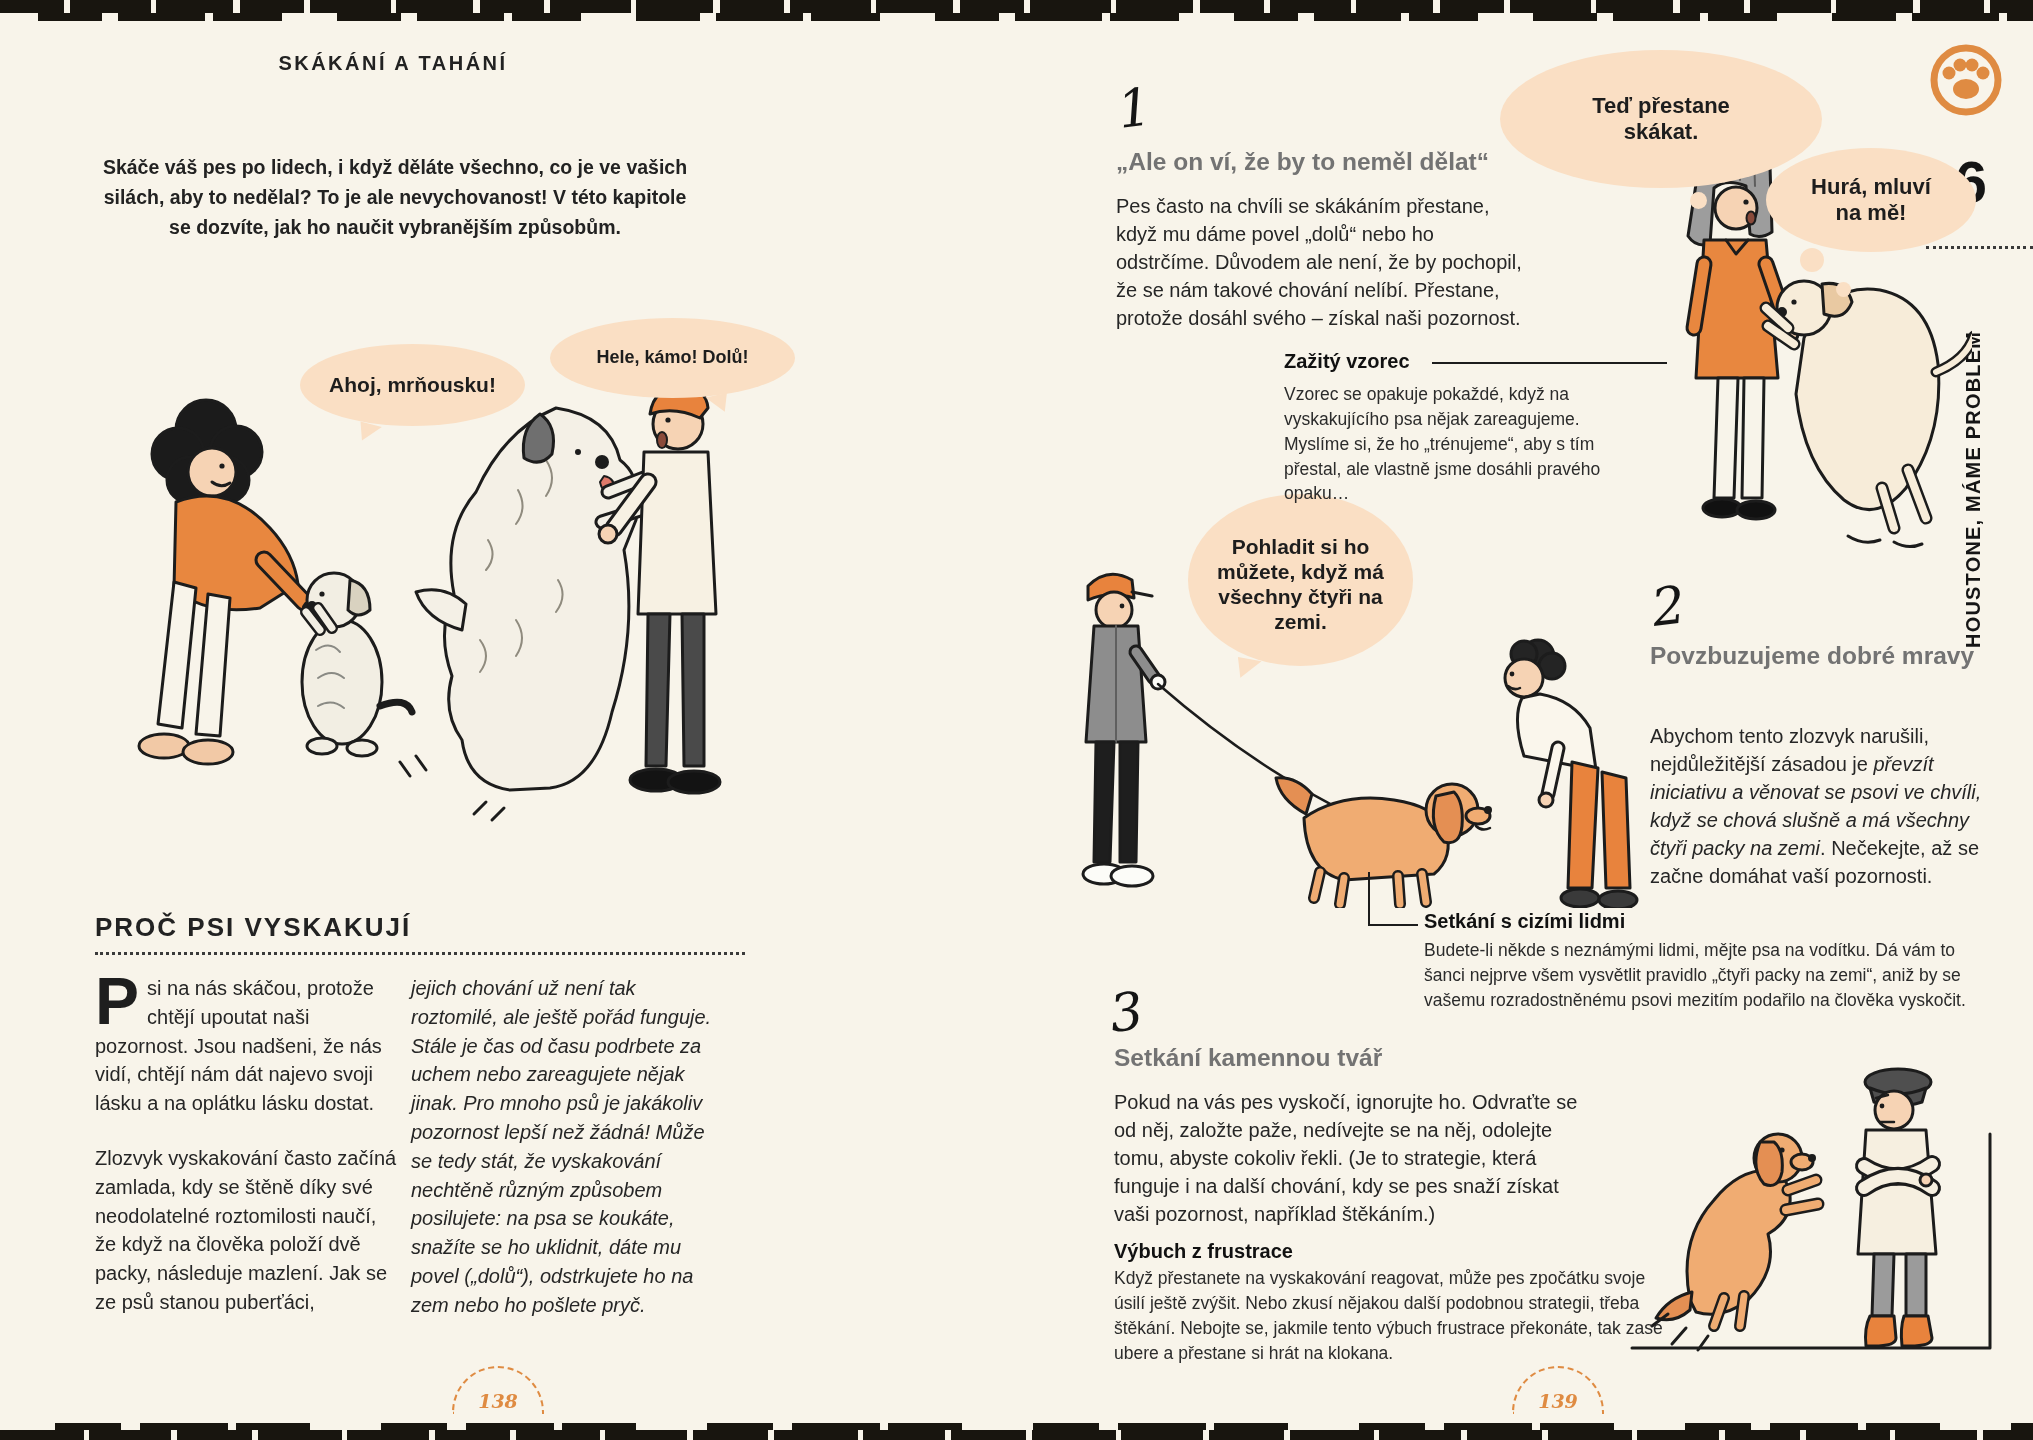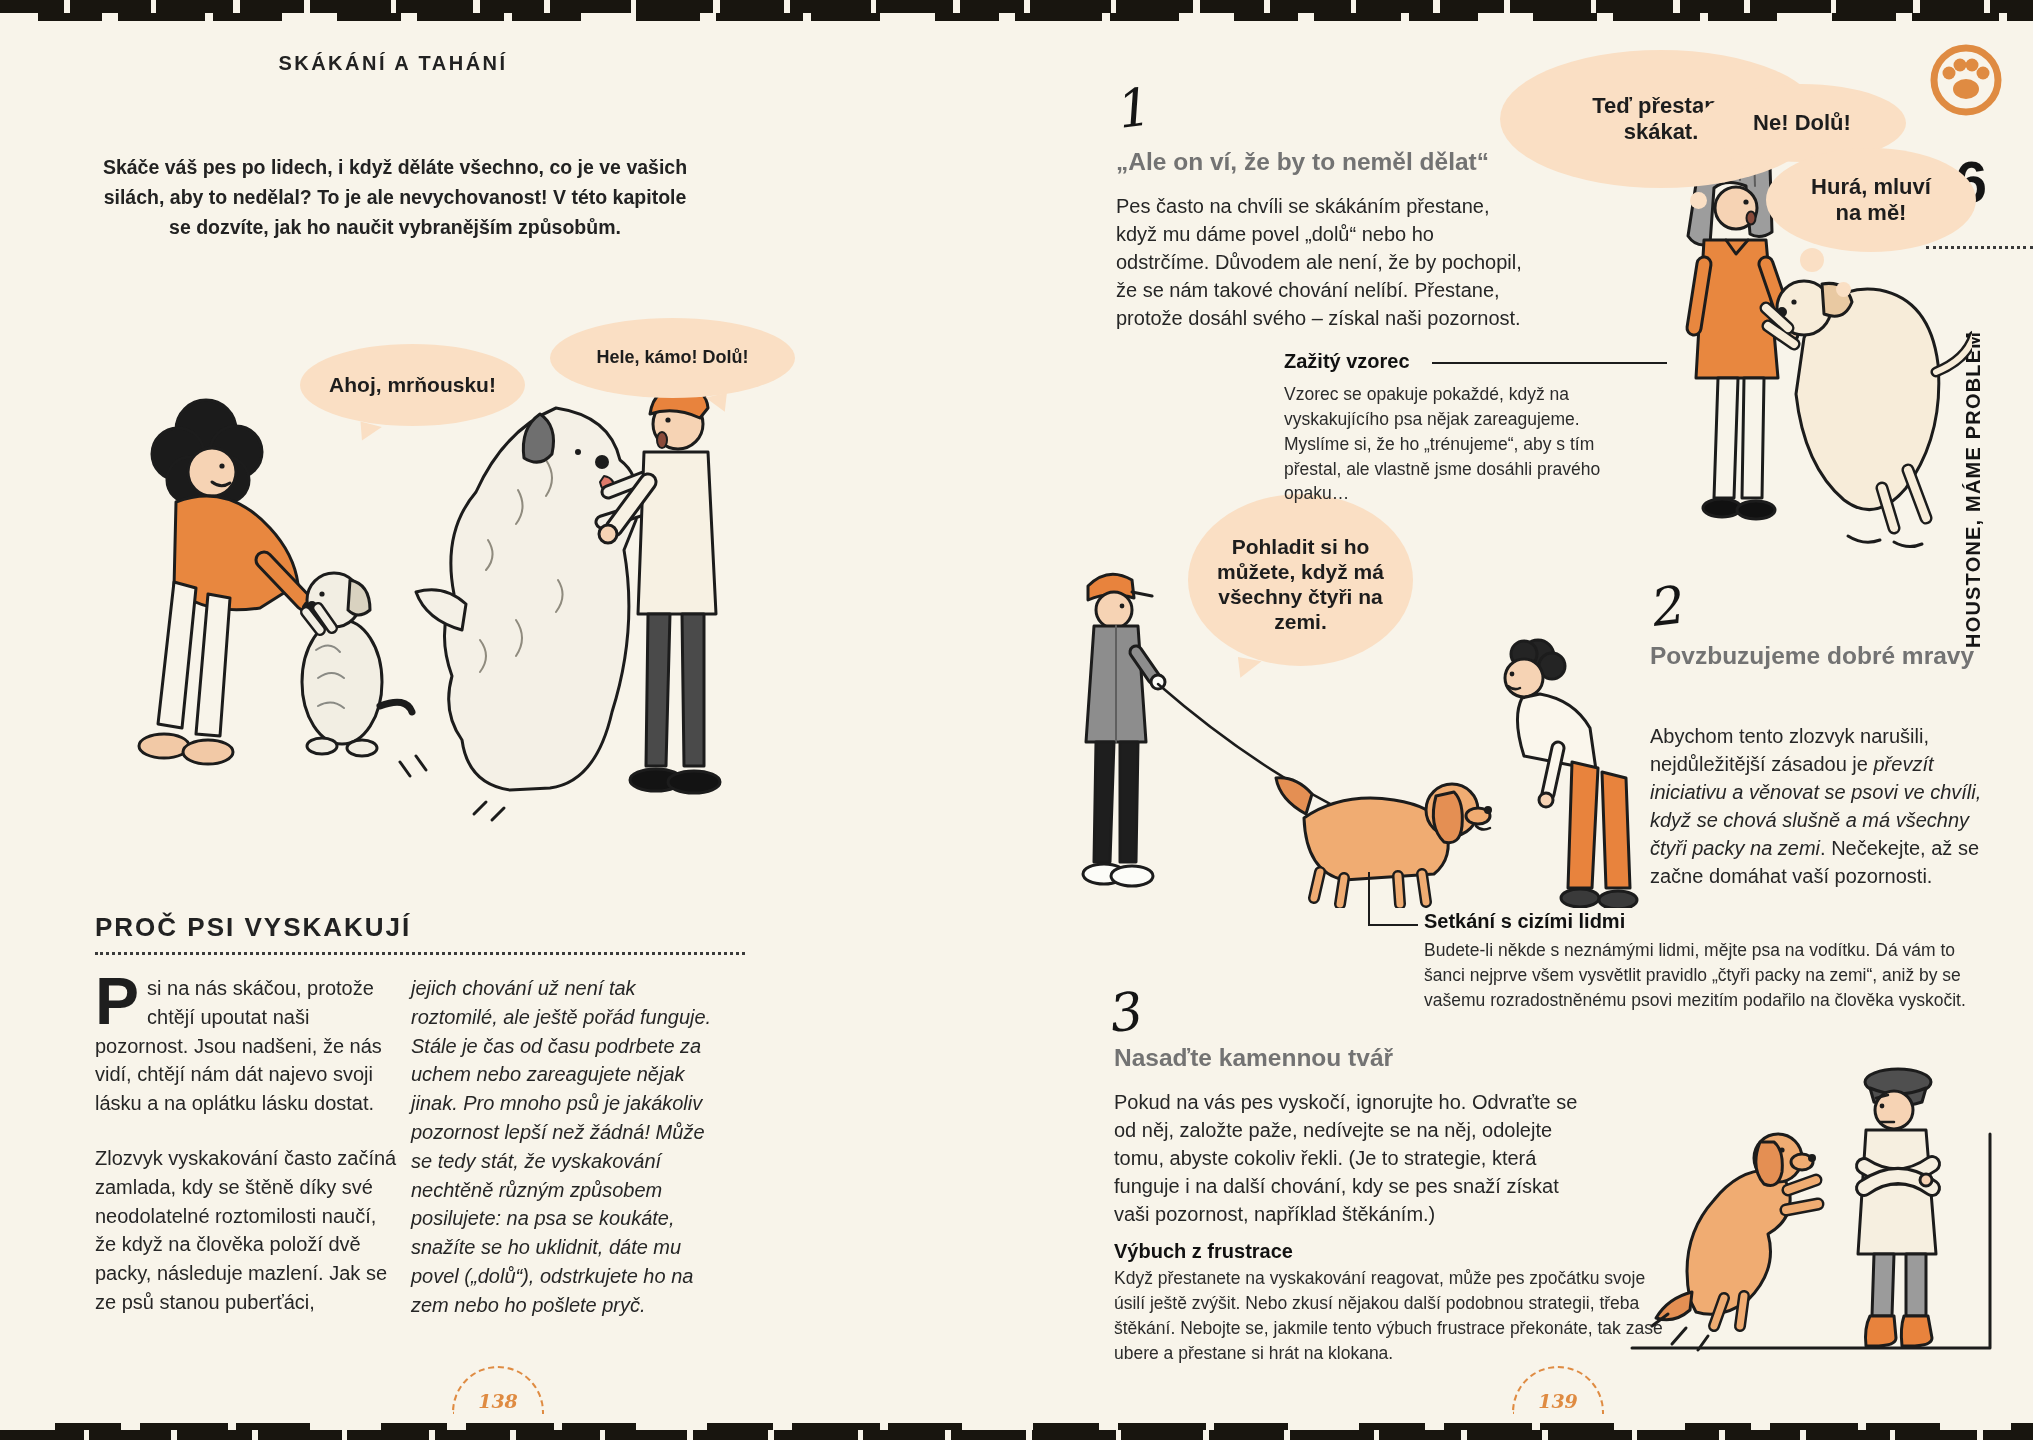--- a/index.html
+++ b/index.html
@@ -157,24 +157,20 @@
   <div class="abs six">6</div>
   <div class="abs six-rule"></div>
   <div class="abs chapter-tab">HOUSTONE, MÁME PROBLÉM</div>
 
   <div class="bubble" style="left:1500px;top:50px;width:322px;height:138px;font-size:22px;">
     <span style="width:200px;">Teď přestane skákat.</span>
   </div>
   <div class="dot" style="left:1655px;top:158px;width:26px;height:26px;"></div>
   <div class="dot" style="left:1690px;top:192px;width:17px;height:17px;"></div>
 
-  <div class="bubble" style="left:1698px;top:84px;width:208px;height:78px;font-size:22px;">
-    <span>Ne! Dolů!</span>
-    <span class="tail" style="bottom:-14px;left:30px;border-width:16px 14px 0 6px;border-top-color:#fadfc4;transform:rotate(18deg);"></span>
-  </div>
 
   <div class="bubble" style="left:1766px;top:148px;width:210px;height:104px;font-size:22px;">
     <span style="width:150px;">Hurá, mluví na mě!</span>
   </div>
   <div class="dot" style="left:1800px;top:248px;width:24px;height:24px;"></div>
   <div class="dot" style="left:1836px;top:282px;width:15px;height:15px;"></div>
 
   <div class="abs handnum" style="left:1118px;top:78px;">1</div>
   <div class="abs step-head" style="left:1116px;top:148px;width:430px;">„Ale on ví, že by to neměl dělat“</div>
   <div class="abs step-body" style="left:1116px;top:192px;width:414px;">Pes často na chvíli se skákáním přestane, když mu dáme povel „dolů“ nebo ho odstrčíme. Důvodem ale není, že by pochopil, že se nám takové chování nelíbí. Přestane, protože dosáhl svého – získal naši pozornost.</div>
@@ -271,21 +267,21 @@
 
   <div class="abs handnum" style="left:1652px;top:576px;">2</div>
   <div class="abs step-head" style="left:1650px;top:642px;width:345px;">Povzbuzujeme dobré mravy</div>
   <div class="abs step-body" style="left:1650px;top:722px;width:348px;"><span>Abychom tento zlozvyk narušili, nejdůležitější zásadou je </span><i class="it">převzít iniciativu a věnovat se psovi ve chvíli, když se chová slušně a má všechny čtyři packy na zemi</i><span>. Nečekejte, až se začne domáhat vaší pozornosti.</span></div>
 
   <div class="abs elbow" style="left:1368px;top:872px;width:48px;height:52px;"></div>
   <div class="abs callout-head" style="left:1424px;top:910px;">Setkání s cizími lidmi</div>
   <div class="abs callout-body" style="left:1424px;top:938px;width:565px;">Budete-li někde s neznámými lidmi, mějte psa na vodítku. Dá vám to šanci nejprve všem vysvětlit pravidlo „čtyři packy na zemi“, aniž by se vašemu rozradostněnému psovi mezitím podařilo na člověka vyskočit.</div>
 
   <div class="abs handnum" style="left:1110px;top:982px;">3</div>
-  <div class="abs step-head" style="left:1114px;top:1044px;width:480px;">Nasaďte kamennou tvář</div>
+  <div class="abs step-head" style="left:1114px;top:1044px;width:480px;">Setkání kamennou tvář</div>
   <div class="abs step-body" style="left:1114px;top:1088px;width:485px;">Pokud na vás pes vyskočí, ignorujte ho. Odvraťte se od něj, založte paže, nedívejte se na něj, odolejte tomu, abyste cokoliv řekli. (Je to strategie, která funguje i na další chování, kdy se pes snaží získat vaši pozornost, například štěkáním.)</div>
 
   <div class="abs callout-head" style="left:1114px;top:1240px;">Výbuch z frustrace</div>
   <div class="abs callout-body" style="left:1114px;top:1266px;width:550px;">Když přestanete na vyskakování reagovat, může pes zpočátku svoje úsilí ještě zvýšit. Nebo zkusí nějakou další podobnou strategii, třeba štěkání. Nebojte se, jakmile tento výbuch frustrace překonáte, tak zase ubere a přestane si hrát na klokana.</div>
 
   <svg class="illo" style="left:1626px;top:1028px;" width="372" height="332" viewBox="0 0 372 332">
     <g stroke="#1c1c1c" stroke-width="3" stroke-linecap="round" stroke-linejoin="round">
       <path d="M6,320 L364,320 M364,320 L364,106" fill="none"></path>
 
       <ellipse cx="272" cy="54" rx="33" ry="13" fill="#4f4f4f"></ellipse>

